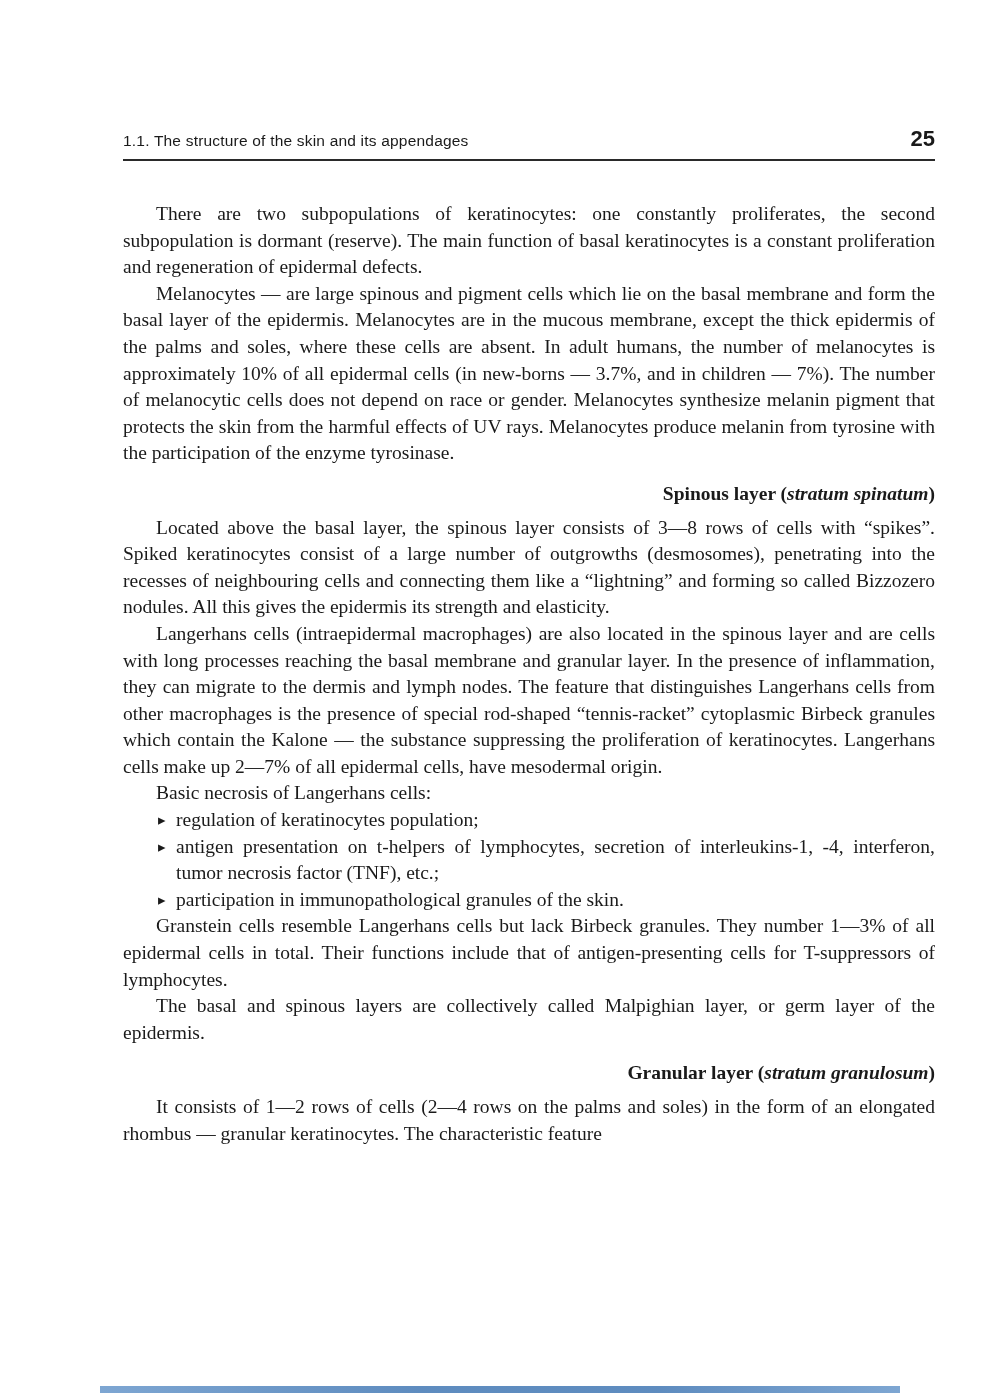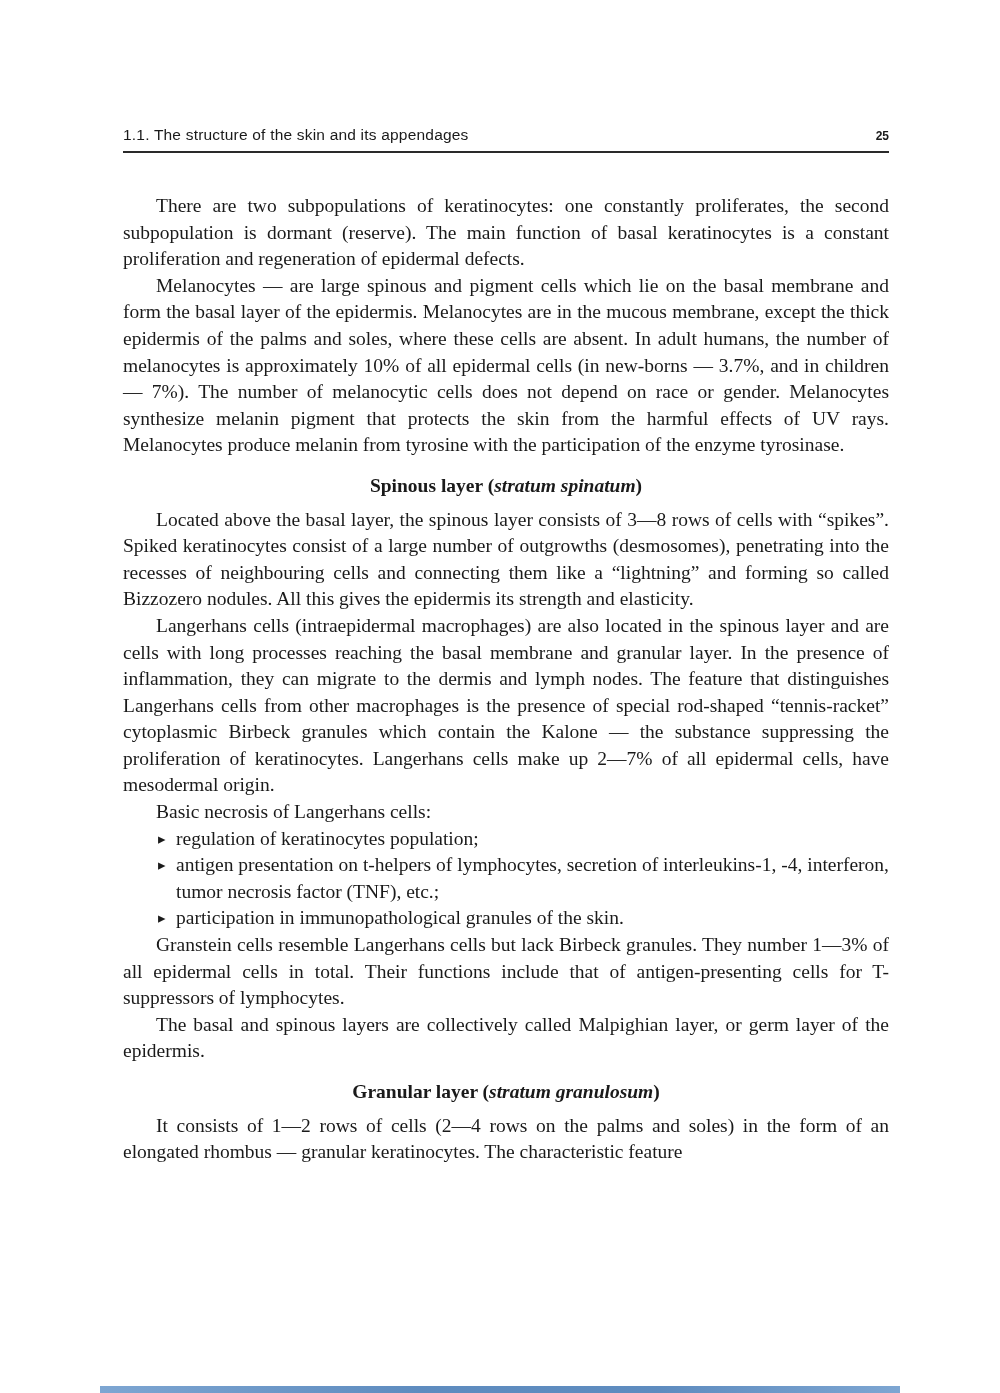--- a/index.html
+++ b/index.html
@@ -3,54 +3,54 @@
 <meta charset="utf-8">
 <style>
   html, body { margin: 0; padding: 0; background: #ffffff; }
   .page {
     position: relative;
     width: 1000px;
     height: 1393px;
     margin: 0 auto;
     background: #ffffff;
     box-sizing: border-box;
-    padding: 126px 111px 0 123px;
+    padding: 126px 65px 0 123px;
     color: #1a1a1a;
     font-family: "Liberation Serif", serif;
     overflow: hidden;
   }
   .pagehead {
     display: flex;
     justify-content: space-between;
     align-items: baseline;
     font-family: "Liberation Sans", sans-serif;
     font-size: 15.5px;
     color: #1a1a1a;
   }
   .running { letter-spacing: 0.2px; }
-  .pagenum { font-weight: bold; font-size: 12px; }
+  .pagenum { font-weight: bold; font-size: 22px; }
   .headrule {
     border: none;
     border-top: 2px solid #2a2a2a;
     margin: 7px 0 0 0;
   }
   .bodytext {
     margin-top: 40px;
     font-size: 19.5px;
     line-height: 26.6px;
     text-align: justify;
   }
   .bodytext p { margin: 0; }
   p.indent { text-indent: 33px; }
   b { font-weight: normal; }
   h3.subhead {
     font-size: 19.5px;
     line-height: 26.6px;
     font-weight: bold;
-    text-align: center;
+    text-align: right;
     margin: 14px 0 7px 0;
   }
   h3.subhead i { font-style: italic; }
   ul.bullets {
     list-style: none;
     margin: 0 0 0 35px;
     padding: 0;
   }
   ul.bullets li { display: flex; }
   ul.bullets .marker {

